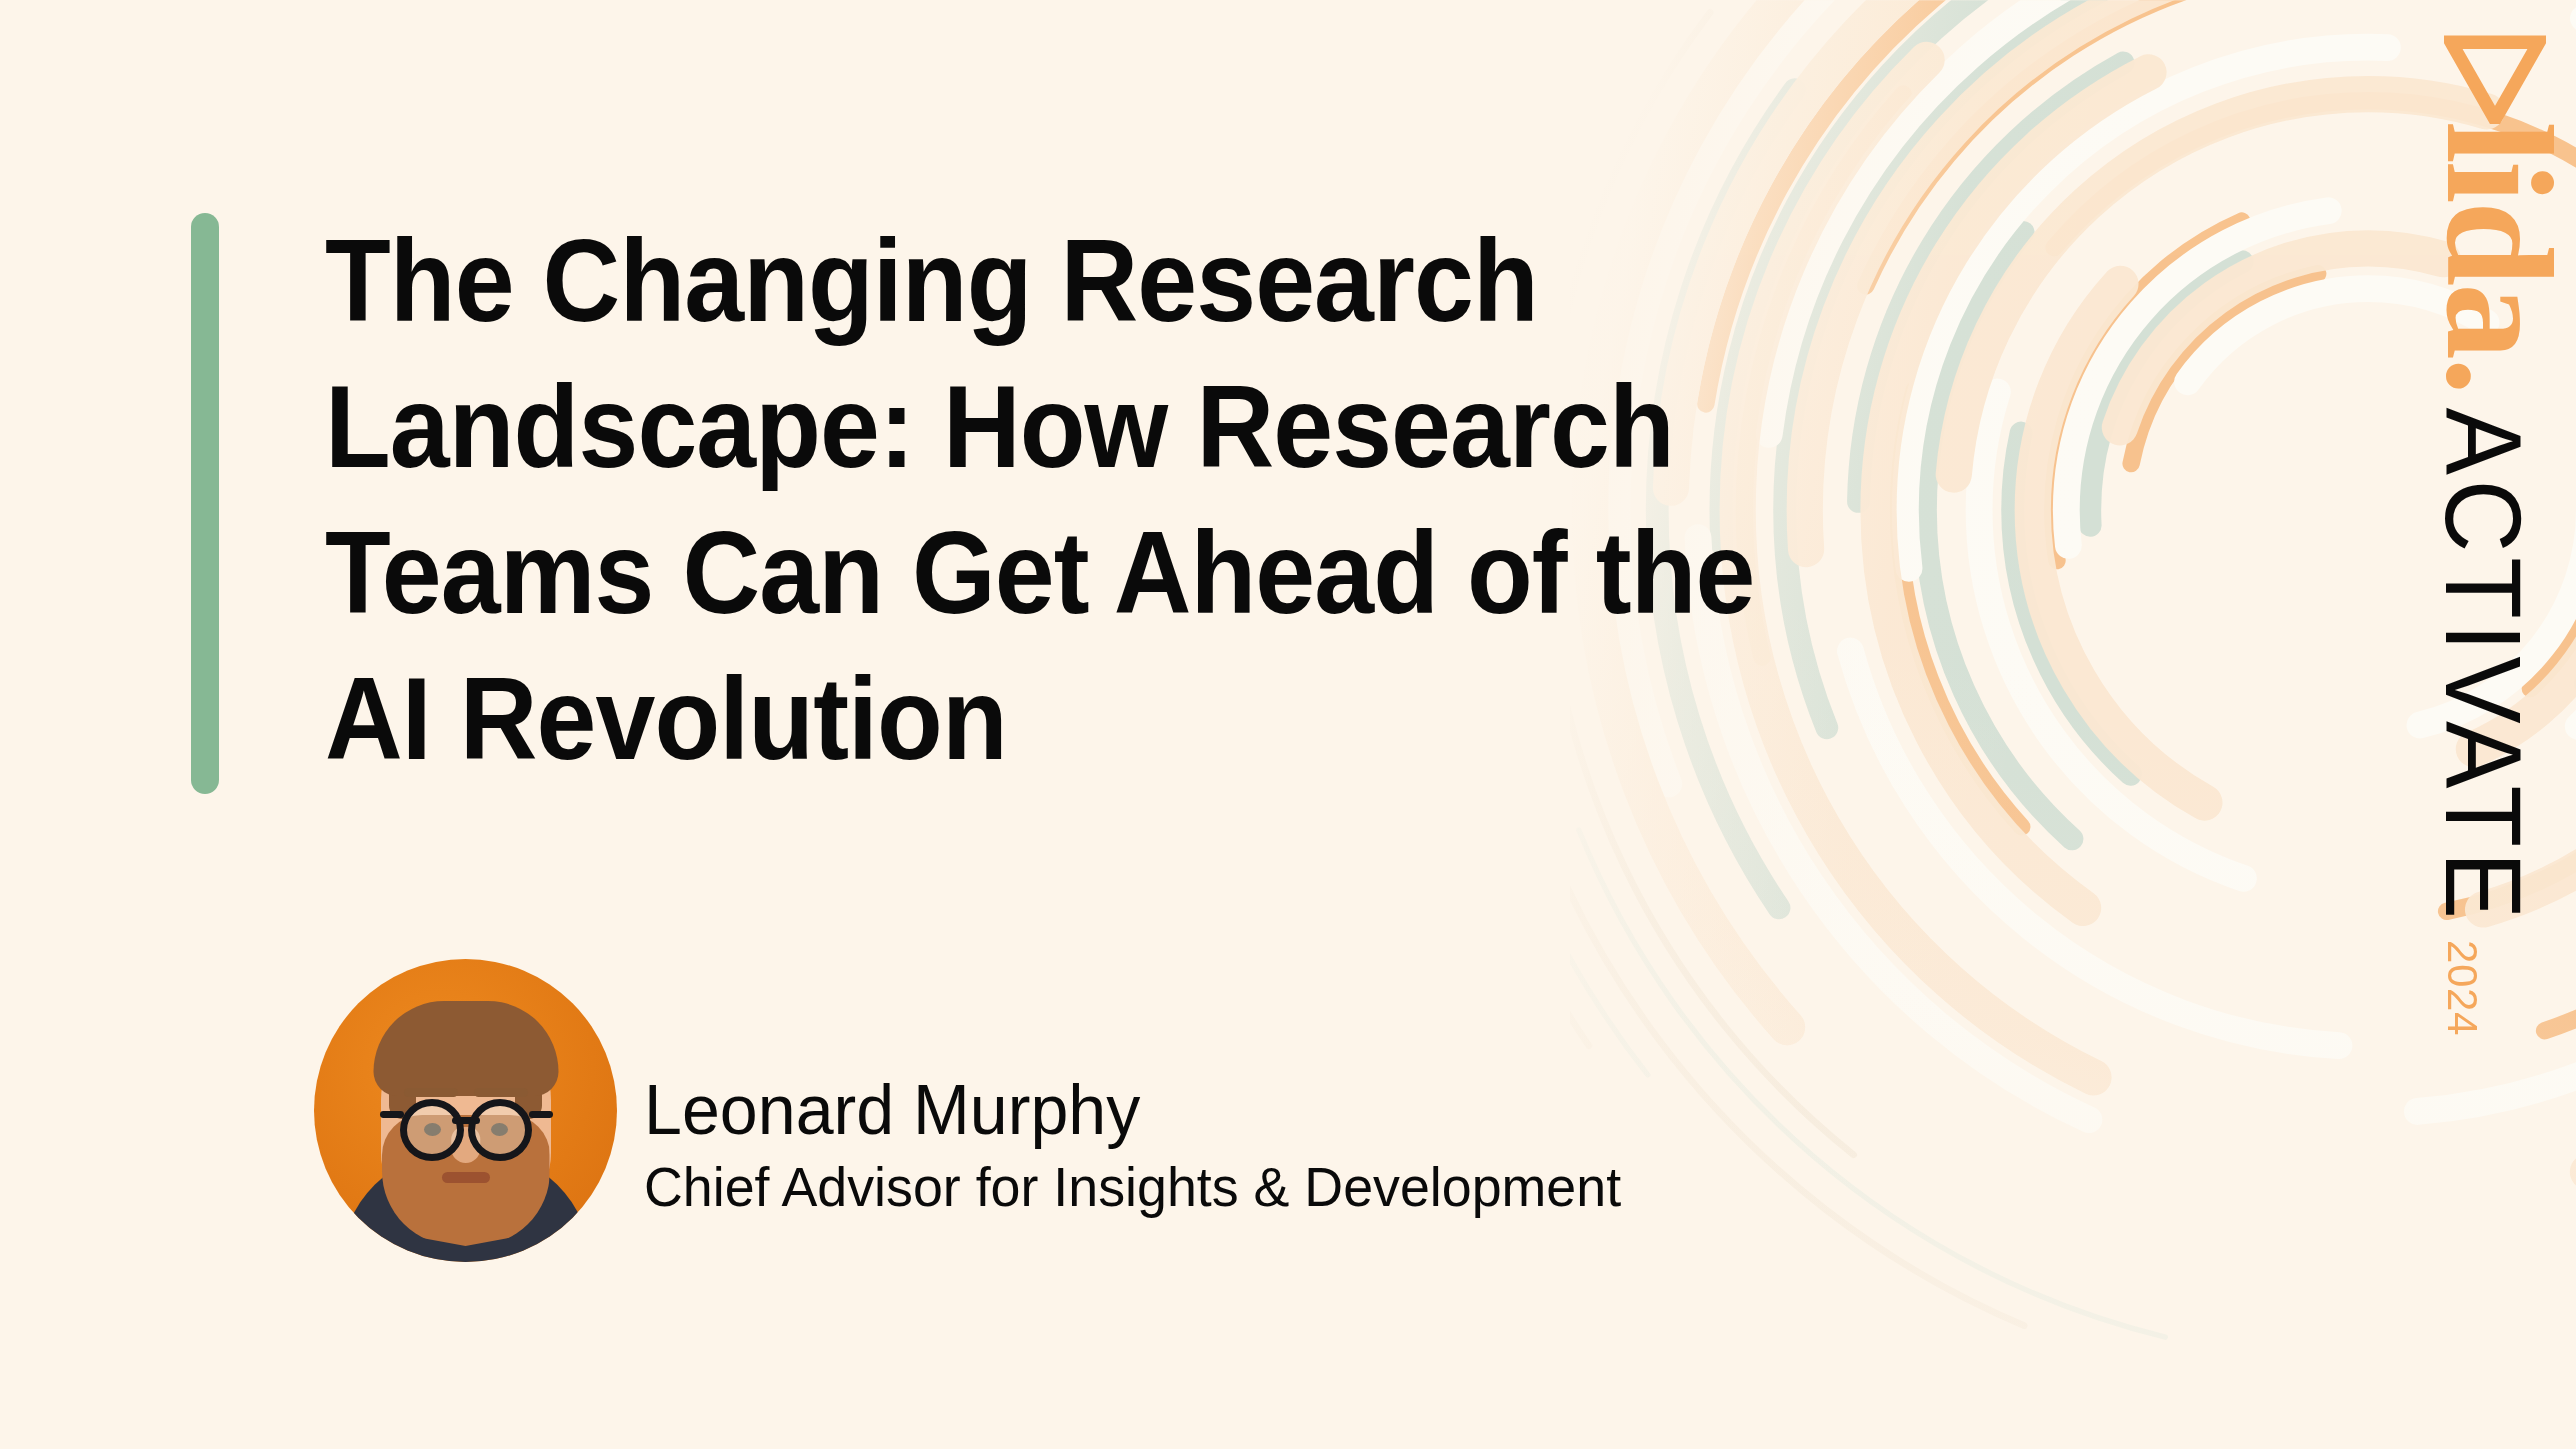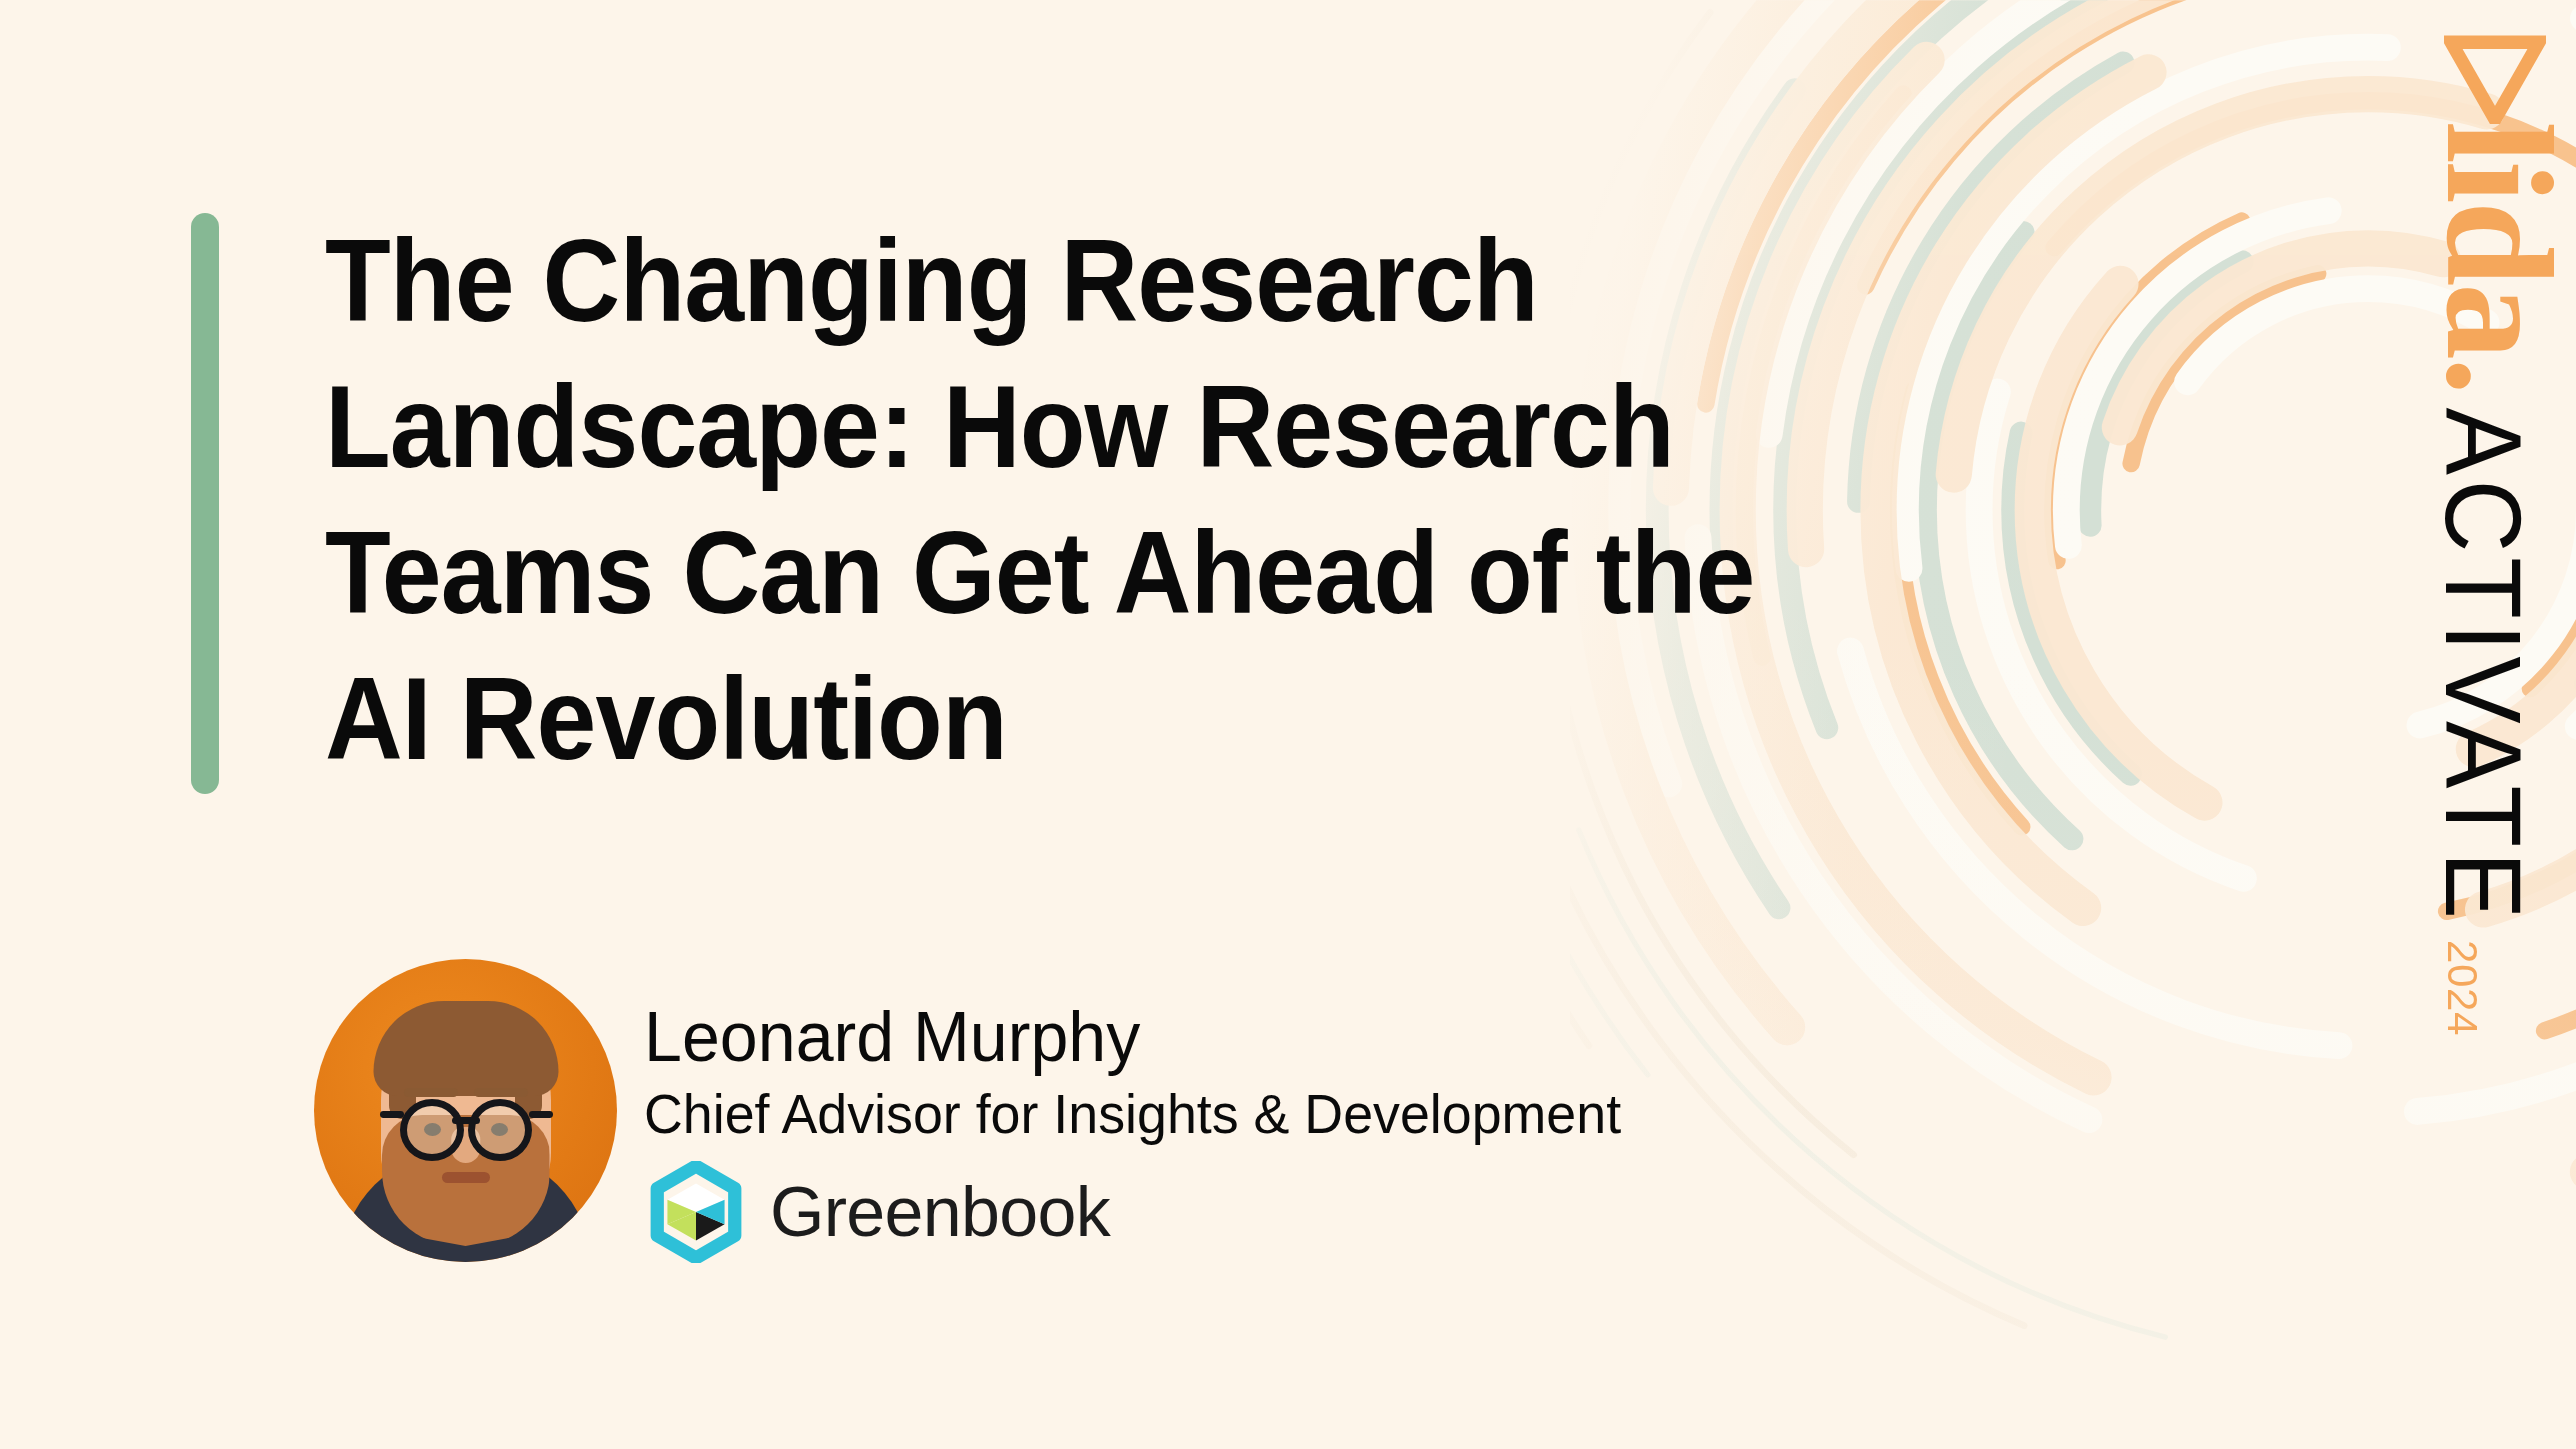--- a/index.html
+++ b/index.html
@@ -77,21 +77,21 @@
     transform: scaleX(0.92);
     transform-origin: left top;
   }
 
   
   .speaker {
     position: absolute;
     left: 295px;
     top: 949px;
     display: flex;
-    align-items: flex-start;
+    align-items: center;
   }
 
   .avatar {
     position: relative;
     width: 342px;
     height: 342px;
     flex: 0 0 342px;
     display: flex;
     align-items: flex-end;
     justify-content: center;
@@ -394,36 +394,20 @@
           <div class="p-glass-r"></div>
           <div class="p-bridge"></div>
         </div>
       </div>
     </div>
 
     <div class="speaker-text">
       <p class="speaker-name">Leonard Murphy</p>
       <p class="speaker-role">Chief Advisor for Insights &amp; Development</p>
 
-      <div class="org">
-        <span class="org-logo">
-          <svg viewBox="0 0 100 100" width="102" height="102" aria-hidden="true">
-
-            <path d="M50 5 L88 27 L88 73 L50 95 L12 73 L12 27 Z" fill="none" stroke="#2EC0D8" stroke-width="13" stroke-linejoin="round"></path>
-
-            <path d="M50 22 L78 38 L50 50 Z" fill="#FFFFFF"></path>
-            <path d="M50 22 L22 38 L50 50 Z" fill="#FFFFFF"></path>
-            <path d="M22 38 L50 50 L22 62 Z" fill="#C3E05C"></path>
-            <path d="M22 62 L50 50 L50 78 Z" fill="#C3E05C"></path>
-            <path d="M50 50 L78 62 L50 78 Z" fill="#1A1A1A"></path>
-            <path d="M50 50 L78 38 L78 62 Z" fill="#2EC0D8"></path>
-          </svg>
-        </span>
-        <span class="org-name">Greenbook</span>
-      </div>
     </div>
   </div>
 
   <div class="brand">
     <div class="brand-rot">
       <span class="brand-alida">
         <span class="tri">
           <svg viewBox="0 0 100 115" width="89" height="102" aria-hidden="true">
             <path d="M8 107 L8 8 L95 57.5 Z" fill="none" stroke="#F5A75B" stroke-width="15" stroke-linejoin="miter"></path>
           </svg>

